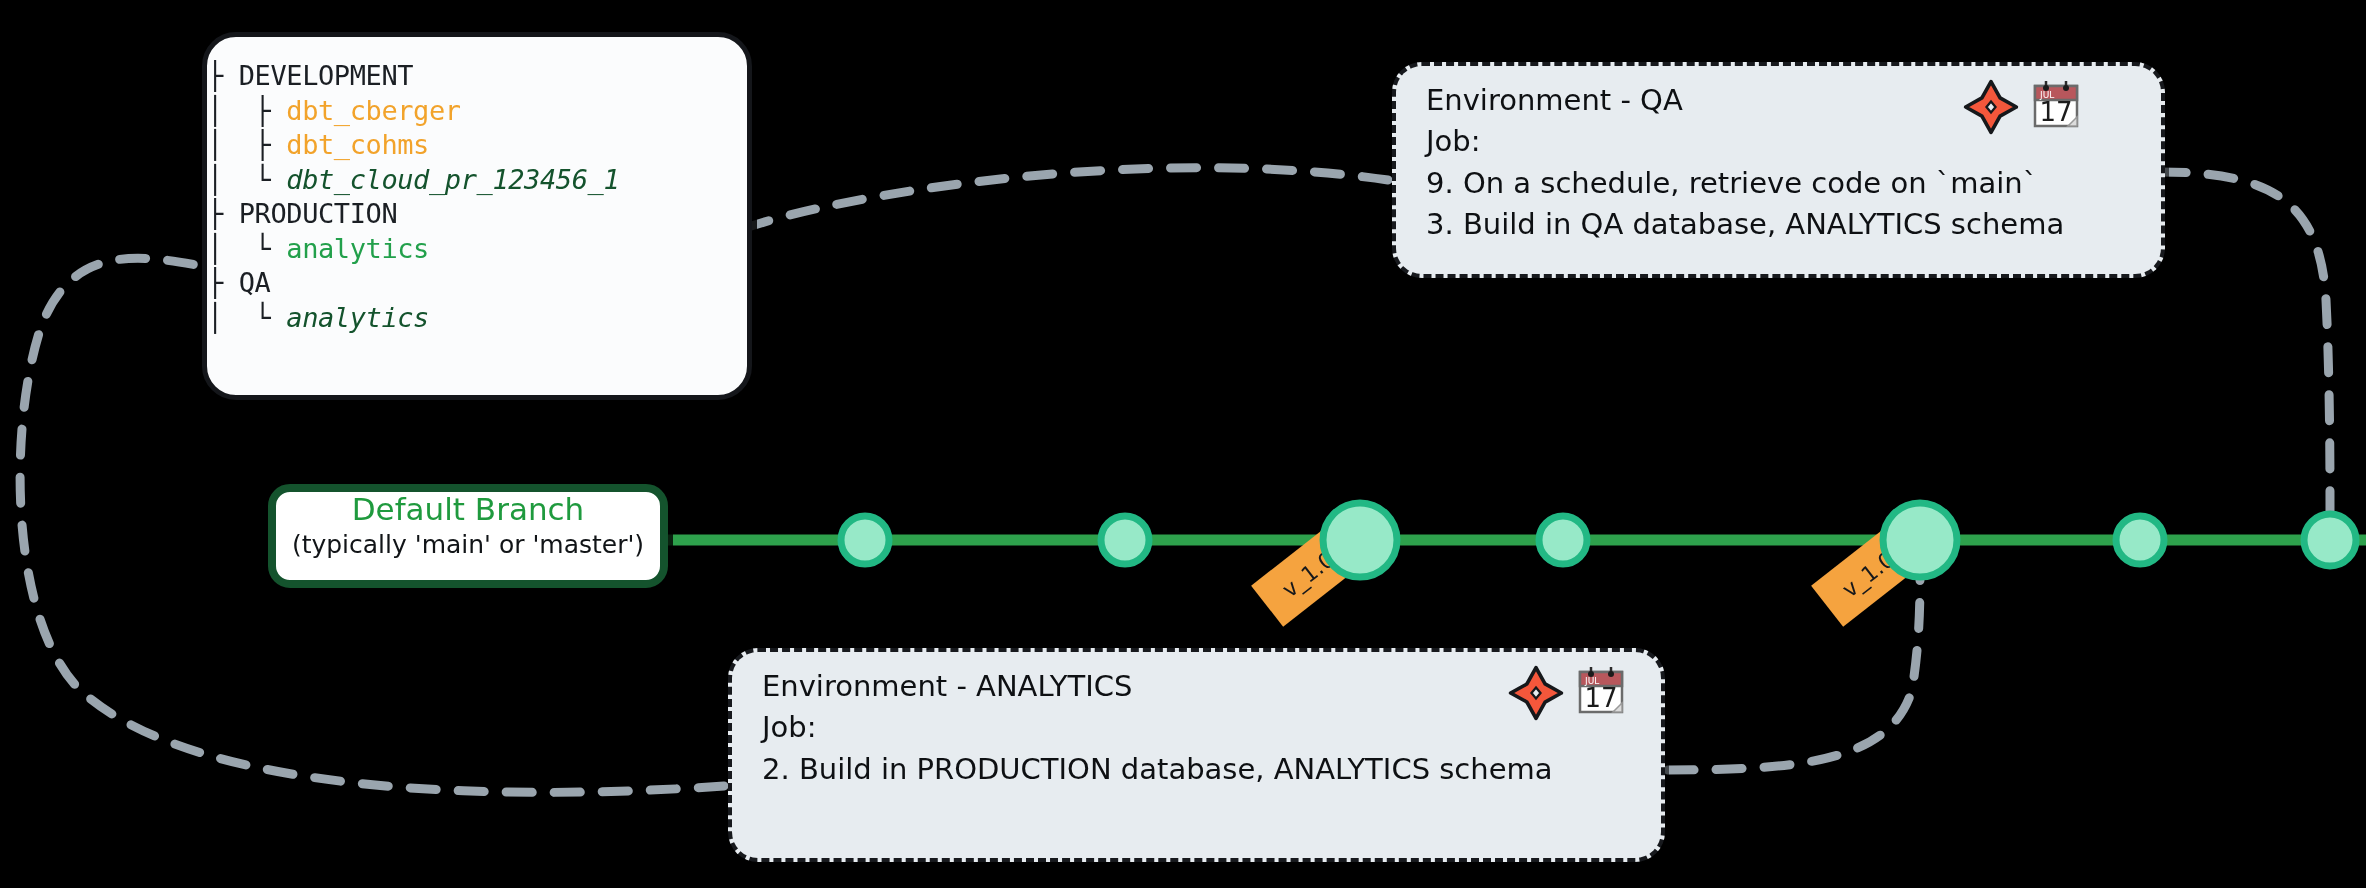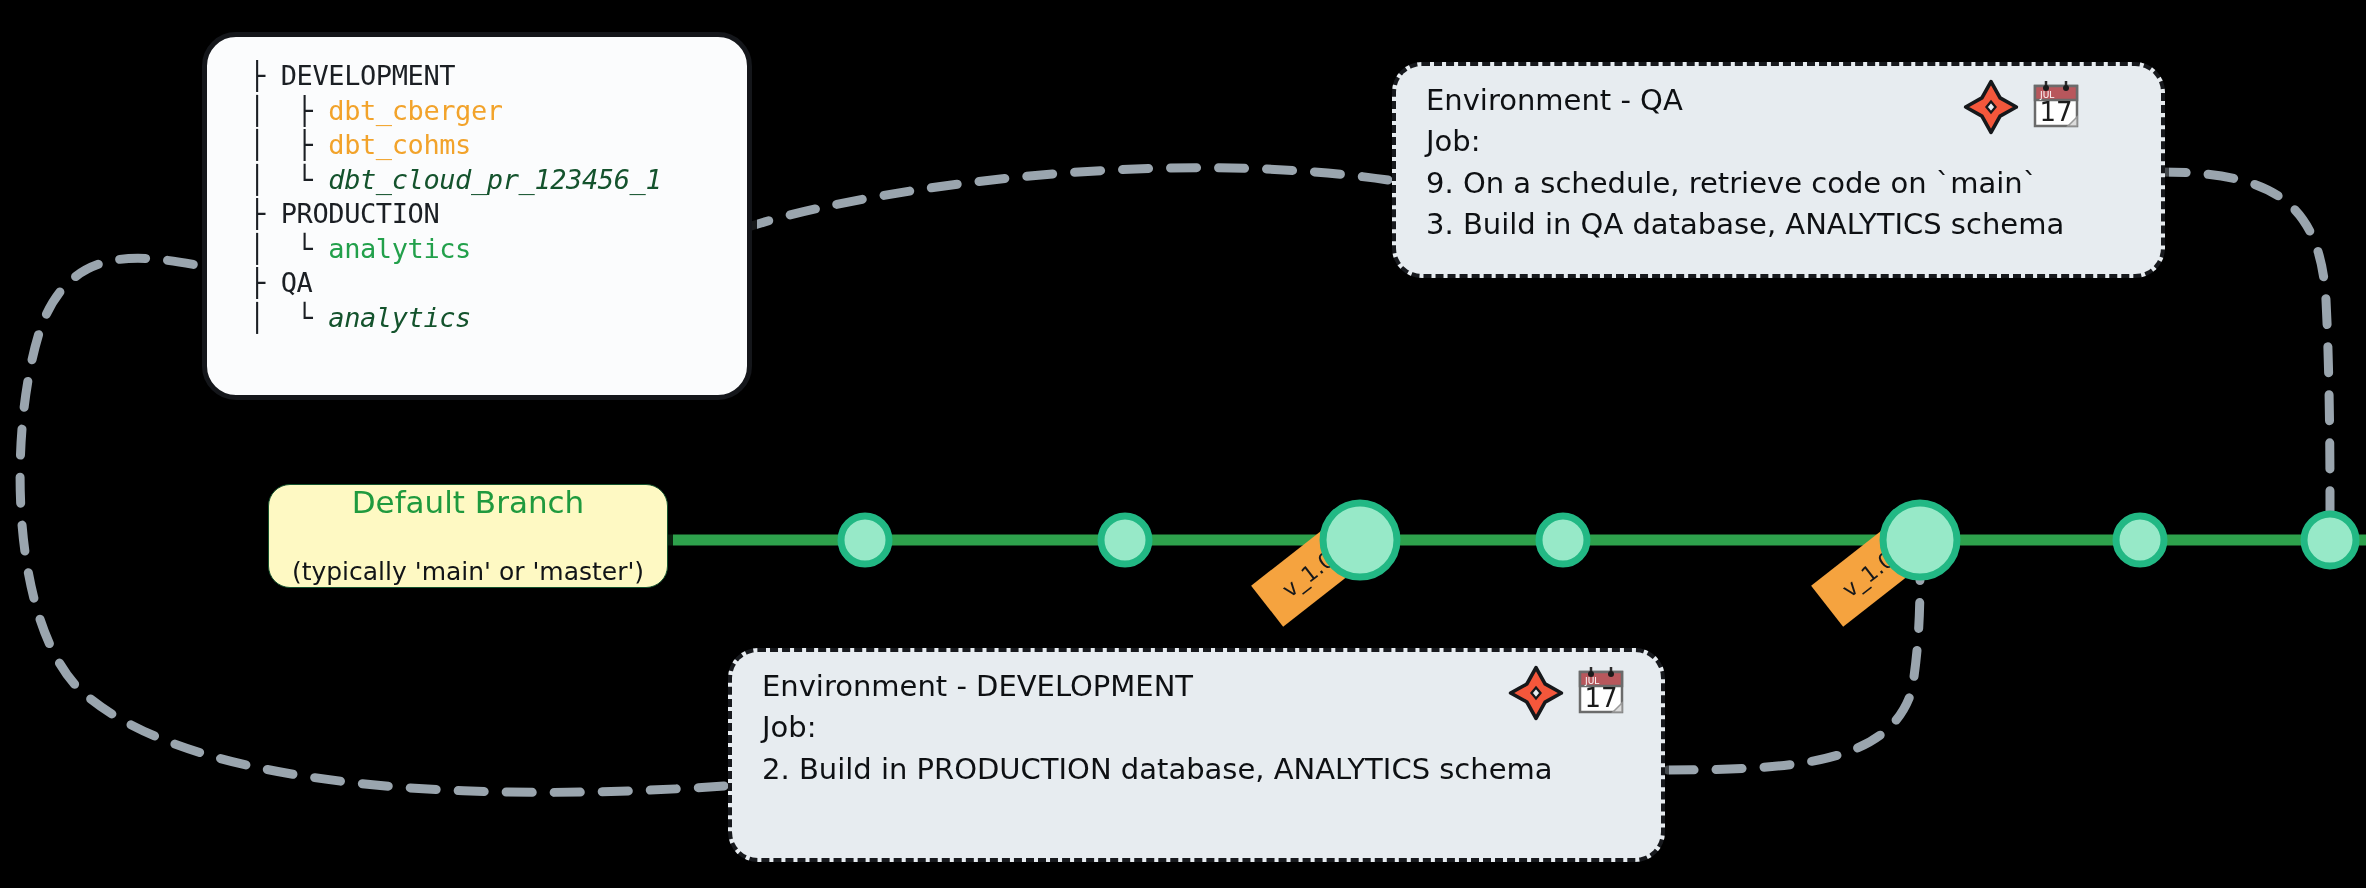--- a/index.html
+++ b/index.html
@@ -16,21 +16,21 @@
   .tree-card{
     position:absolute;left:202px;top:32px;width:550px;height:368px;
     background:#FBFCFD;border:5px solid #14161a;border-radius:34px;
     box-shadow:5px 7px 0 rgba(0,0,0,.85);
     z-index:6;box-sizing:border-box;
     padding:22px 0 0 0;
   }
   .tree-lines{
     font-family:"DejaVu Sans Mono","Liberation Mono",monospace;
     font-size:27px;line-height:1.28;letter-spacing:-.4px;
-    padding-left:42px;white-space:pre;
+    white-space:pre;
   }
   .tline{white-space:pre;}
   .tl-pre{color:#1b1f24;}
   .env{color:#1b1f24;}
   .c-orange{color:#F2A32B;}
   .c-blue{color:#14532d;font-style:italic;}
   .c-green{color:#22A04B;}
 
   
   .note{
@@ -51,24 +51,24 @@
   #note-qa .note-icons{left:566px;}
   #note-prod .note-icons{left:775px;}
 
   
   .dbt-icon{width:58px;height:58px;display:block;}
   .cal-icon{width:48px;height:52px;display:block;}
 
   
   .branch-pill{
     position:absolute;left:268px;top:484px;width:400px;height:104px;
-    background:#fef9c3;border:1px solid #14532d;border-radius:22px;
+    background:#ffffff;border:8px solid #14532d;border-radius:22px;
     box-shadow:5px 6px 0 rgba(0,0,0,.8);
     z-index:6;box-sizing:border-box;
-    display:flex;flex-direction:column;align-items:center;justify-content:space-between;
+    display:flex;flex-direction:column;align-items:center;justify-content:flex-start;
     font-family:"DejaVu Sans","Liberation Sans",sans-serif;
   }
   .branch-title{color:#1F9A3E;font-size:31px;line-height:1.12;font-weight:500;}
   .branch-sub{color:#111417;font-size:25px;line-height:1.2;margin-top:3px;}
   .tag-text{
     font-family:"DejaVu Sans","Liberation Sans",sans-serif;
     font-size:22px;fill:#16181b;
   }
 </style>
 </head>
@@ -147,21 +147,21 @@
           <text class="cal-m" x="8" y="20" font-size="9" font-family="DejaVu Sans, sans-serif" fill="#ffffff">JUL</text>
           <text class="cal-d" x="24" y="43" font-size="26" text-anchor="middle" font-family="DejaVu Sans, sans-serif" fill="#1b1b1b">17</text>
           <path d="M36 48 L45 48 L45 39 Z" fill="#dcdcdc" stroke="#9a9a9a" stroke-width="1.5"></path>
         </svg>
       </span>
     </div>
   </div>
 
   <div class="note" id="note-prod">
     <div class="note-body" id="note-prod-body">
-        <div class="note-line">Environment - DEVELOPMENT</div>
+        <div class="note-line">Environment - ANALYTICS</div>
         <div class="note-line">Job:</div>
         <div class="note-line">2. Build in PRODUCTION database, ANALYTICS schema</div>
       </div>
     <div class="note-icons">
       <span>
         <svg class="dbt-icon" viewBox="0 0 64 64">
           <path d="M32 4 L42 22 L60 32 L42 42 L32 60 L22 42 L4 32 L22 22 Z" fill="#F4573B" stroke="#16181b" stroke-width="4" stroke-linejoin="round"></path>
           <path d="M32 26 L37 32 L32 38 L27 32 Z" fill="#E7ECF0" stroke="#16181b" stroke-width="2.5"></path>
         </svg>
       </span>

